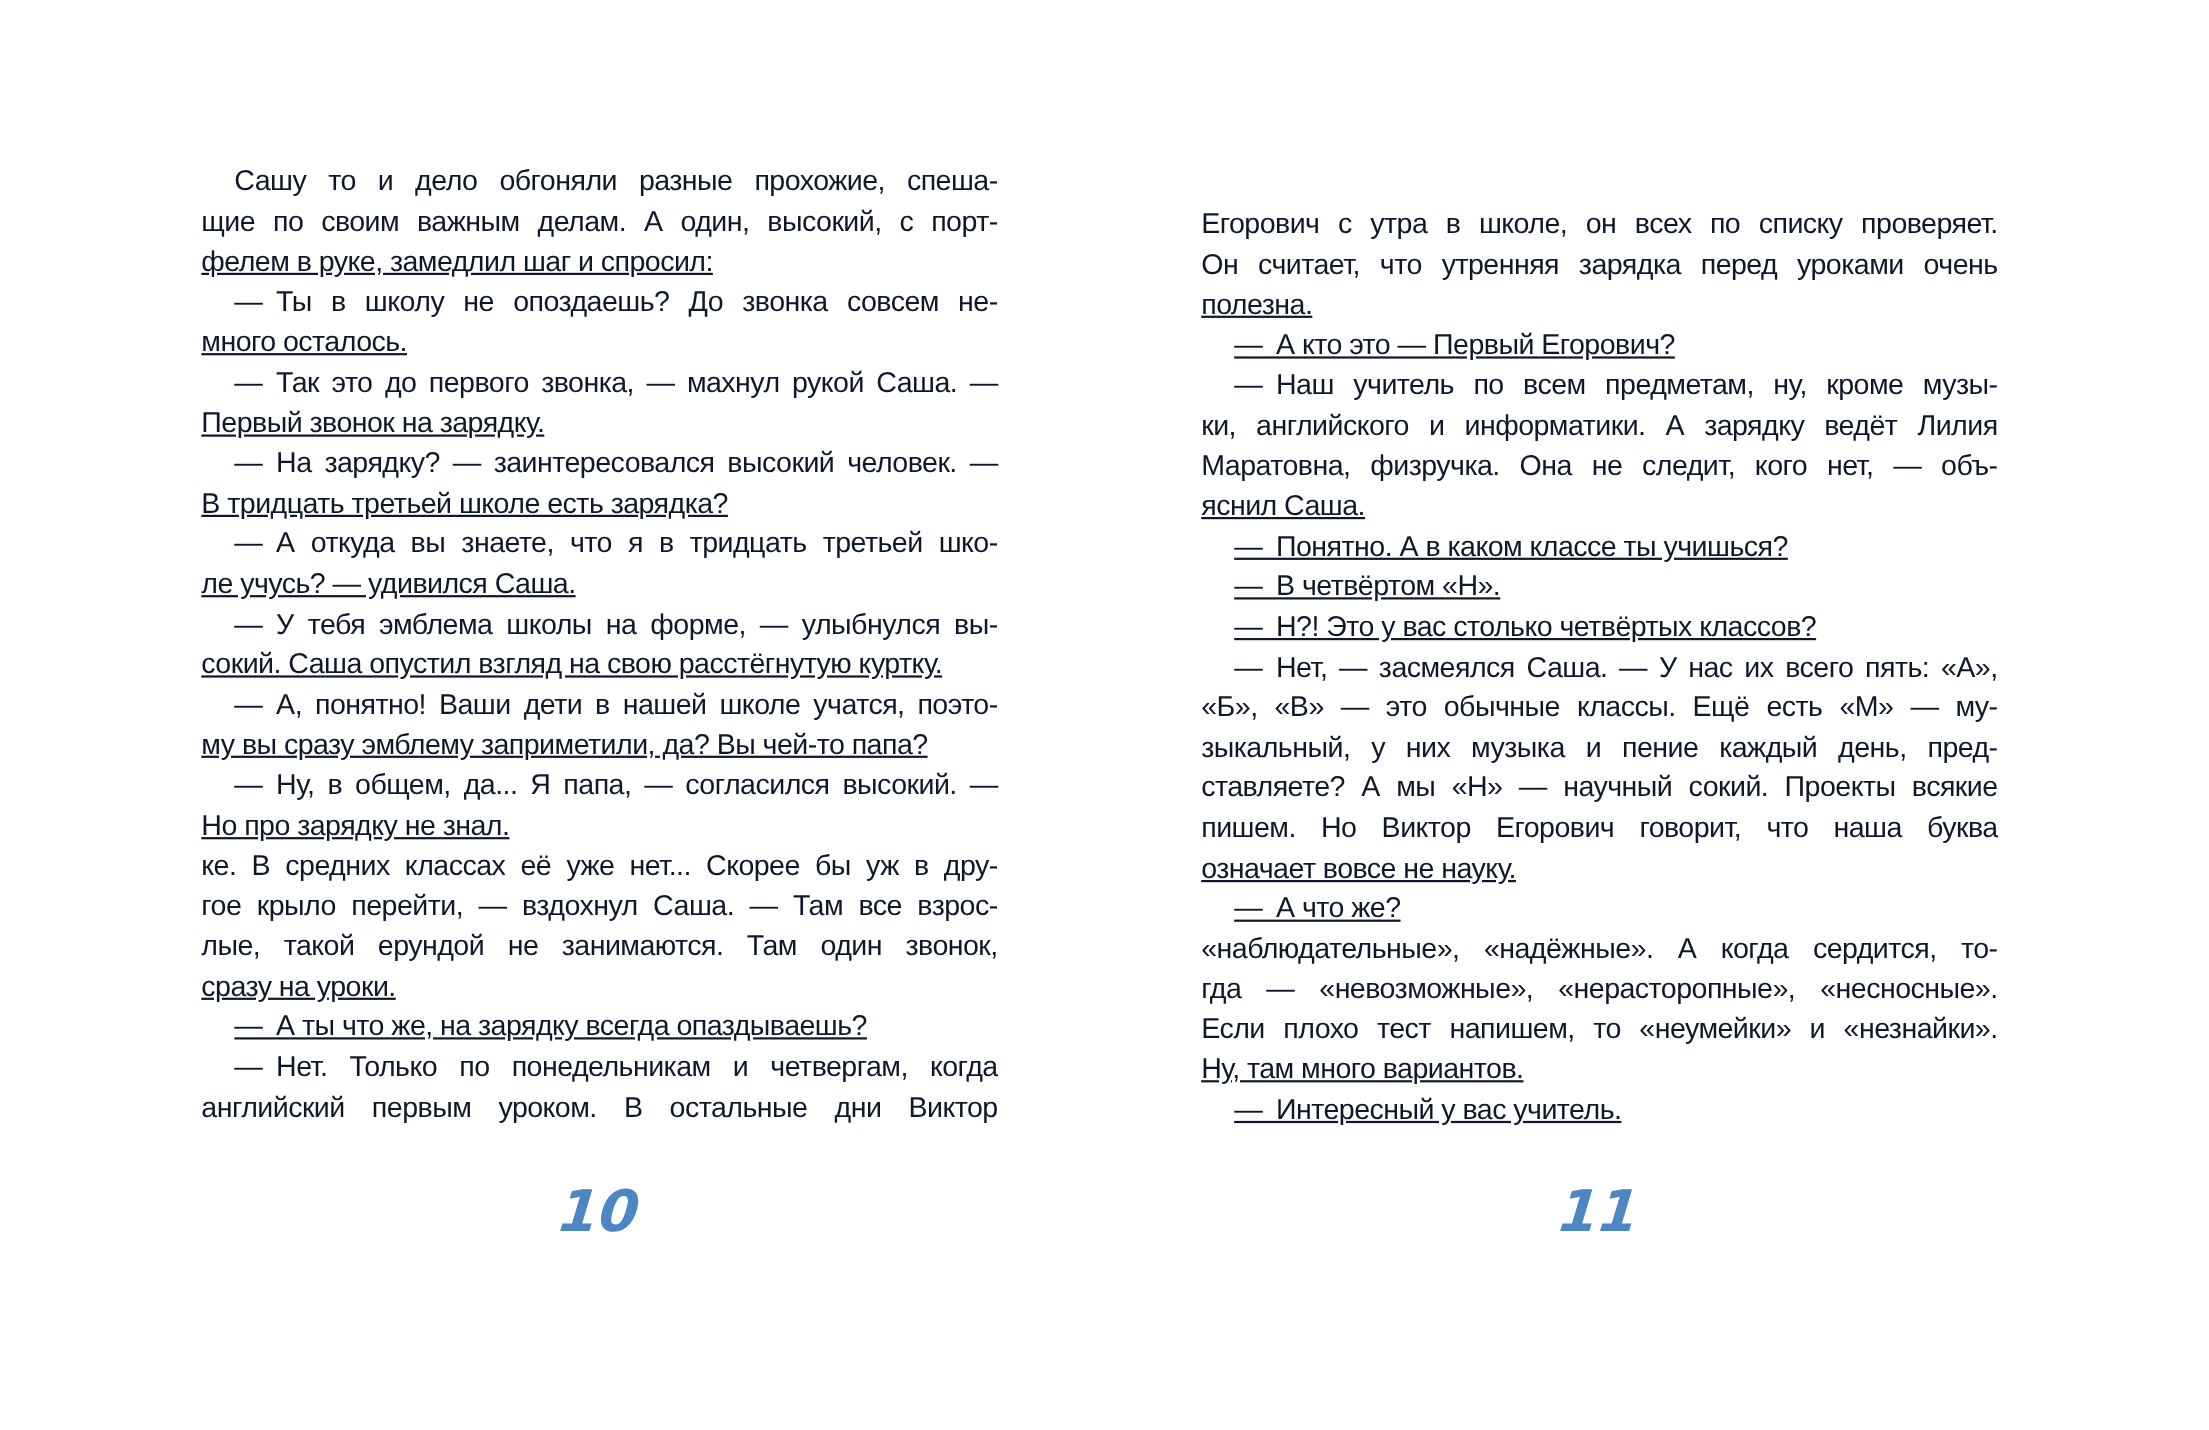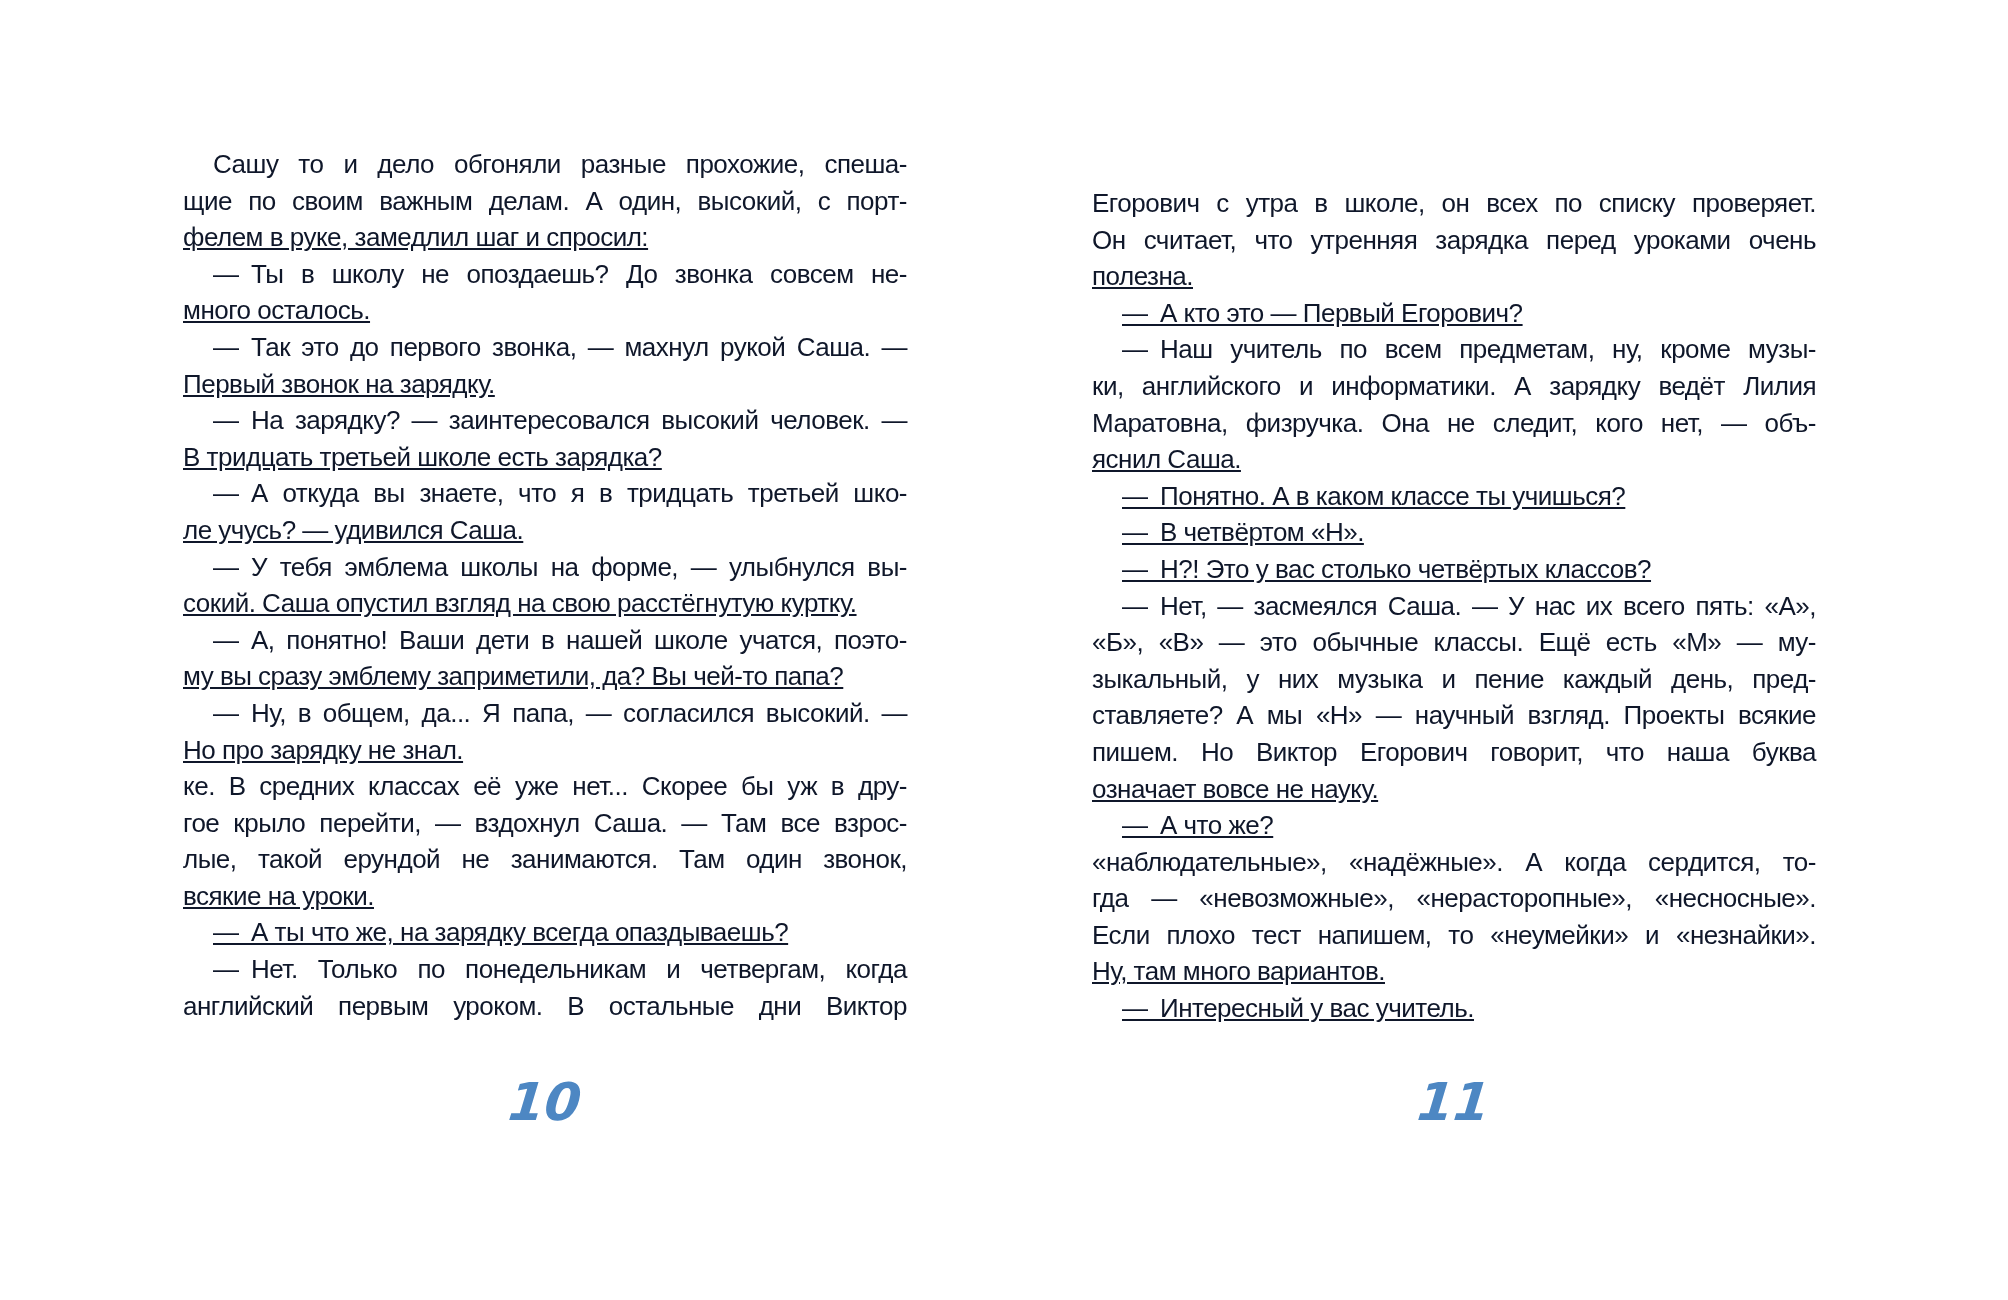--- a/index.html
+++ b/index.html
@@ -81,21 +81,21 @@
         <div class="line end">ле учусь? — удивился Саша.</div>
         <div class="line indent">— У тебя эмблема школы на форме, — улыбнулся вы-</div>
         <div class="line end">сокий. Саша опустил взгляд на свою расстёгнутую куртку.</div>
         <div class="line indent">— А, понятно! Ваши дети в нашей школе учатся, поэто-</div>
         <div class="line end">му вы сразу эмблему заприметили, да? Вы чей-то папа?</div>
         <div class="line indent">— Ну, в общем, да... Я папа, — согласился высокий. —</div>
         <div class="line end">Но про зарядку не знал.</div>
         <div class="line">ке. В средних классах её уже нет... Скорее бы уж в дру-</div>
         <div class="line">гое крыло перейти, — вздохнул Саша. — Там все взрос-</div>
         <div class="line">лые, такой ерундой не занимаются. Там один звонок,</div>
-        <div class="line end">всякие на уроки.</div>
+        <div class="line end">сразу на уроки.</div>
         <div class="line indent end">— А ты что же, на зарядку всегда опаздываешь?</div>
         <div class="line indent">— Нет. Только по понедельникам и четвергам, когда</div>
         <div class="line">английский первым уроком. В остальные дни Виктор</div>
       </div>
     <div class="page-number" style="color: rgb(77, 135, 195);">10</div>
   </div>
 
   <div class="page right">
     <div class="text-block">
         <div class="line">Егорович с утра в школе, он всех по списку проверяет.</div>
@@ -105,21 +105,21 @@
         <div class="line indent">— Наш учитель по всем предметам, ну, кроме музы-</div>
         <div class="line">ки, английского и информатики. А зарядку ведёт Лилия</div>
         <div class="line">Маратовна, физручка. Она не следит, кого нет, — объ-</div>
         <div class="line end">яснил Саша.</div>
         <div class="line indent end">— Понятно. А в каком классе ты учишься?</div>
         <div class="line indent end">— В четвёртом «Н».</div>
         <div class="line indent end">— Н?! Это у вас столько четвёртых классов?</div>
         <div class="line indent">— Нет, — засмеялся Саша. — У нас их всего пять: «А»,</div>
         <div class="line">«Б», «В» — это обычные классы. Ещё есть «М» — му-</div>
         <div class="line">зыкальный, у них музыка и пение каждый день, пред-</div>
-        <div class="line">ставляете? А мы «Н» — научный взгляд. Проекты всякие</div>
+        <div class="line">ставляете? А мы «Н» — научный сокий. Проекты всякие</div>
         <div class="line">пишем. Но Виктор Егорович говорит, что наша буква</div>
         <div class="line end">означает вовсе не науку.</div>
         <div class="line indent end">— А что же?</div>
         <div class="line">«наблюдательные», «надёжные». А когда сердится, то-</div>
         <div class="line">гда — «невозможные», «нерасторопные», «несносные».</div>
         <div class="line">Если плохо тест напишем, то «неумейки» и «незнайки».</div>
         <div class="line end">Ну, там много вариантов.</div>
         <div class="line indent end">— Интересный у вас учитель.</div>
       </div>
     <div class="page-number" style="color: rgb(77, 135, 195);">11</div>

